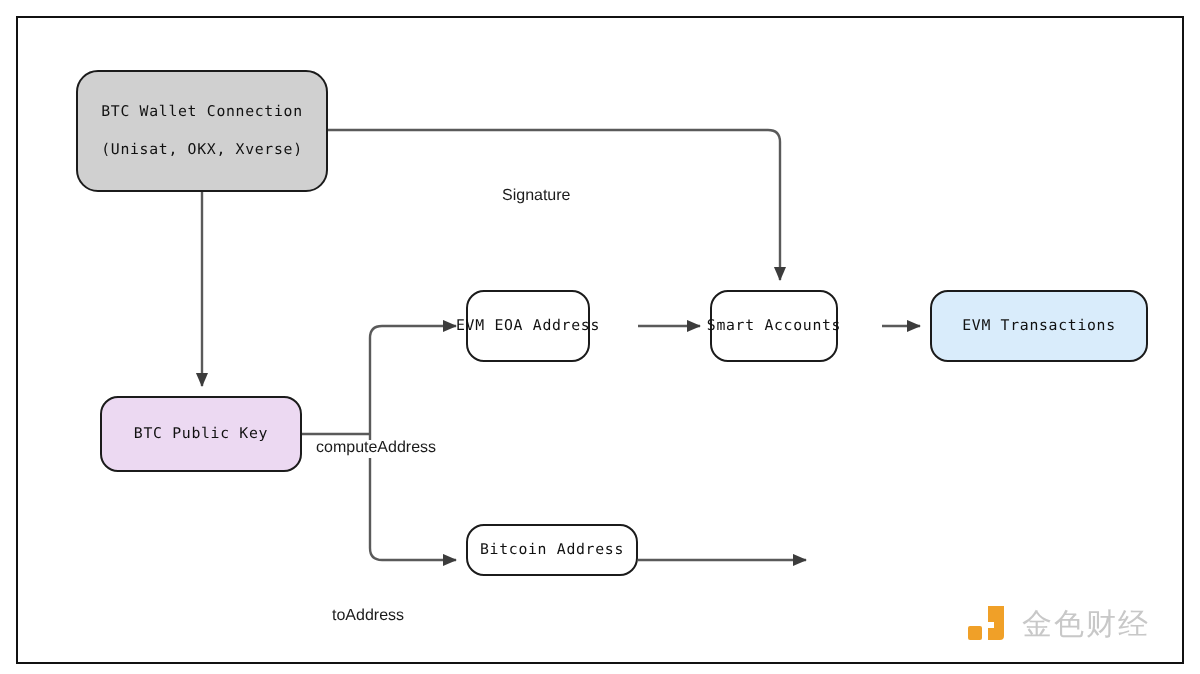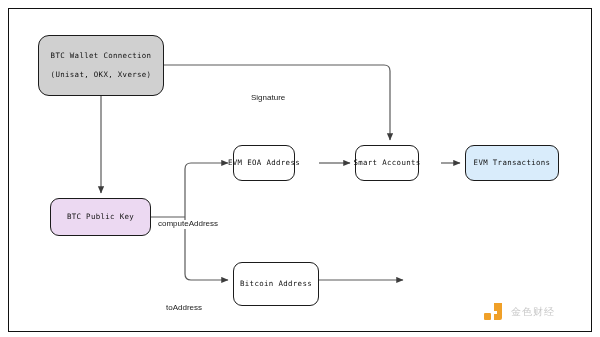--- a/index.html
+++ b/index.html
@@ -70,25 +70,25 @@
   #node-evm-eoa {
     left: 233px; top: 145px; width: 62px; height: 36px;
     background: #ffffff;
     justify-content: center;
   }
   #node-smart-accounts {
     left: 355px; top: 145px; width: 64px; height: 36px;
     background: #ffffff;
   }
   #node-evm-tx {
-    left: 465px; top: 145px; width: 94px; height: 36px;
+    left: 465px; top: 145px; width: 109px; height: 36px;
     background: #d9ecfb;
   }
   #node-btc-address {
-    left: 233px; top: 262px; width: 86px; height: 44px;
+    left: 233px; top: 262px; width: 86px; height: 26px;
     background: #ffffff;
   }
   #node-btc-tx {
     left: 408px; top: 259px; width: 83px; height: 42px;
     background: #ecd9f2;
     line-height: 1.55;
   }
 
   .edge-label {
     position: absolute;
@@ -109,21 +109,21 @@
   #watermark {
     position: absolute;
     left: 483px;
     top: 301px;
     display: flex;
     align-items: center;
     gap: 6px;
   }
   #watermark .wm-text {
     font-family: "DejaVu Sans", sans-serif;
-    font-size: 10px;
+    font-size: 15px;
     color: #c8c8c8;
     letter-spacing: 1px;
     line-height: 1;
   }
 </style>
 </head>
 <body>
 
 <div id="canvas">
 

